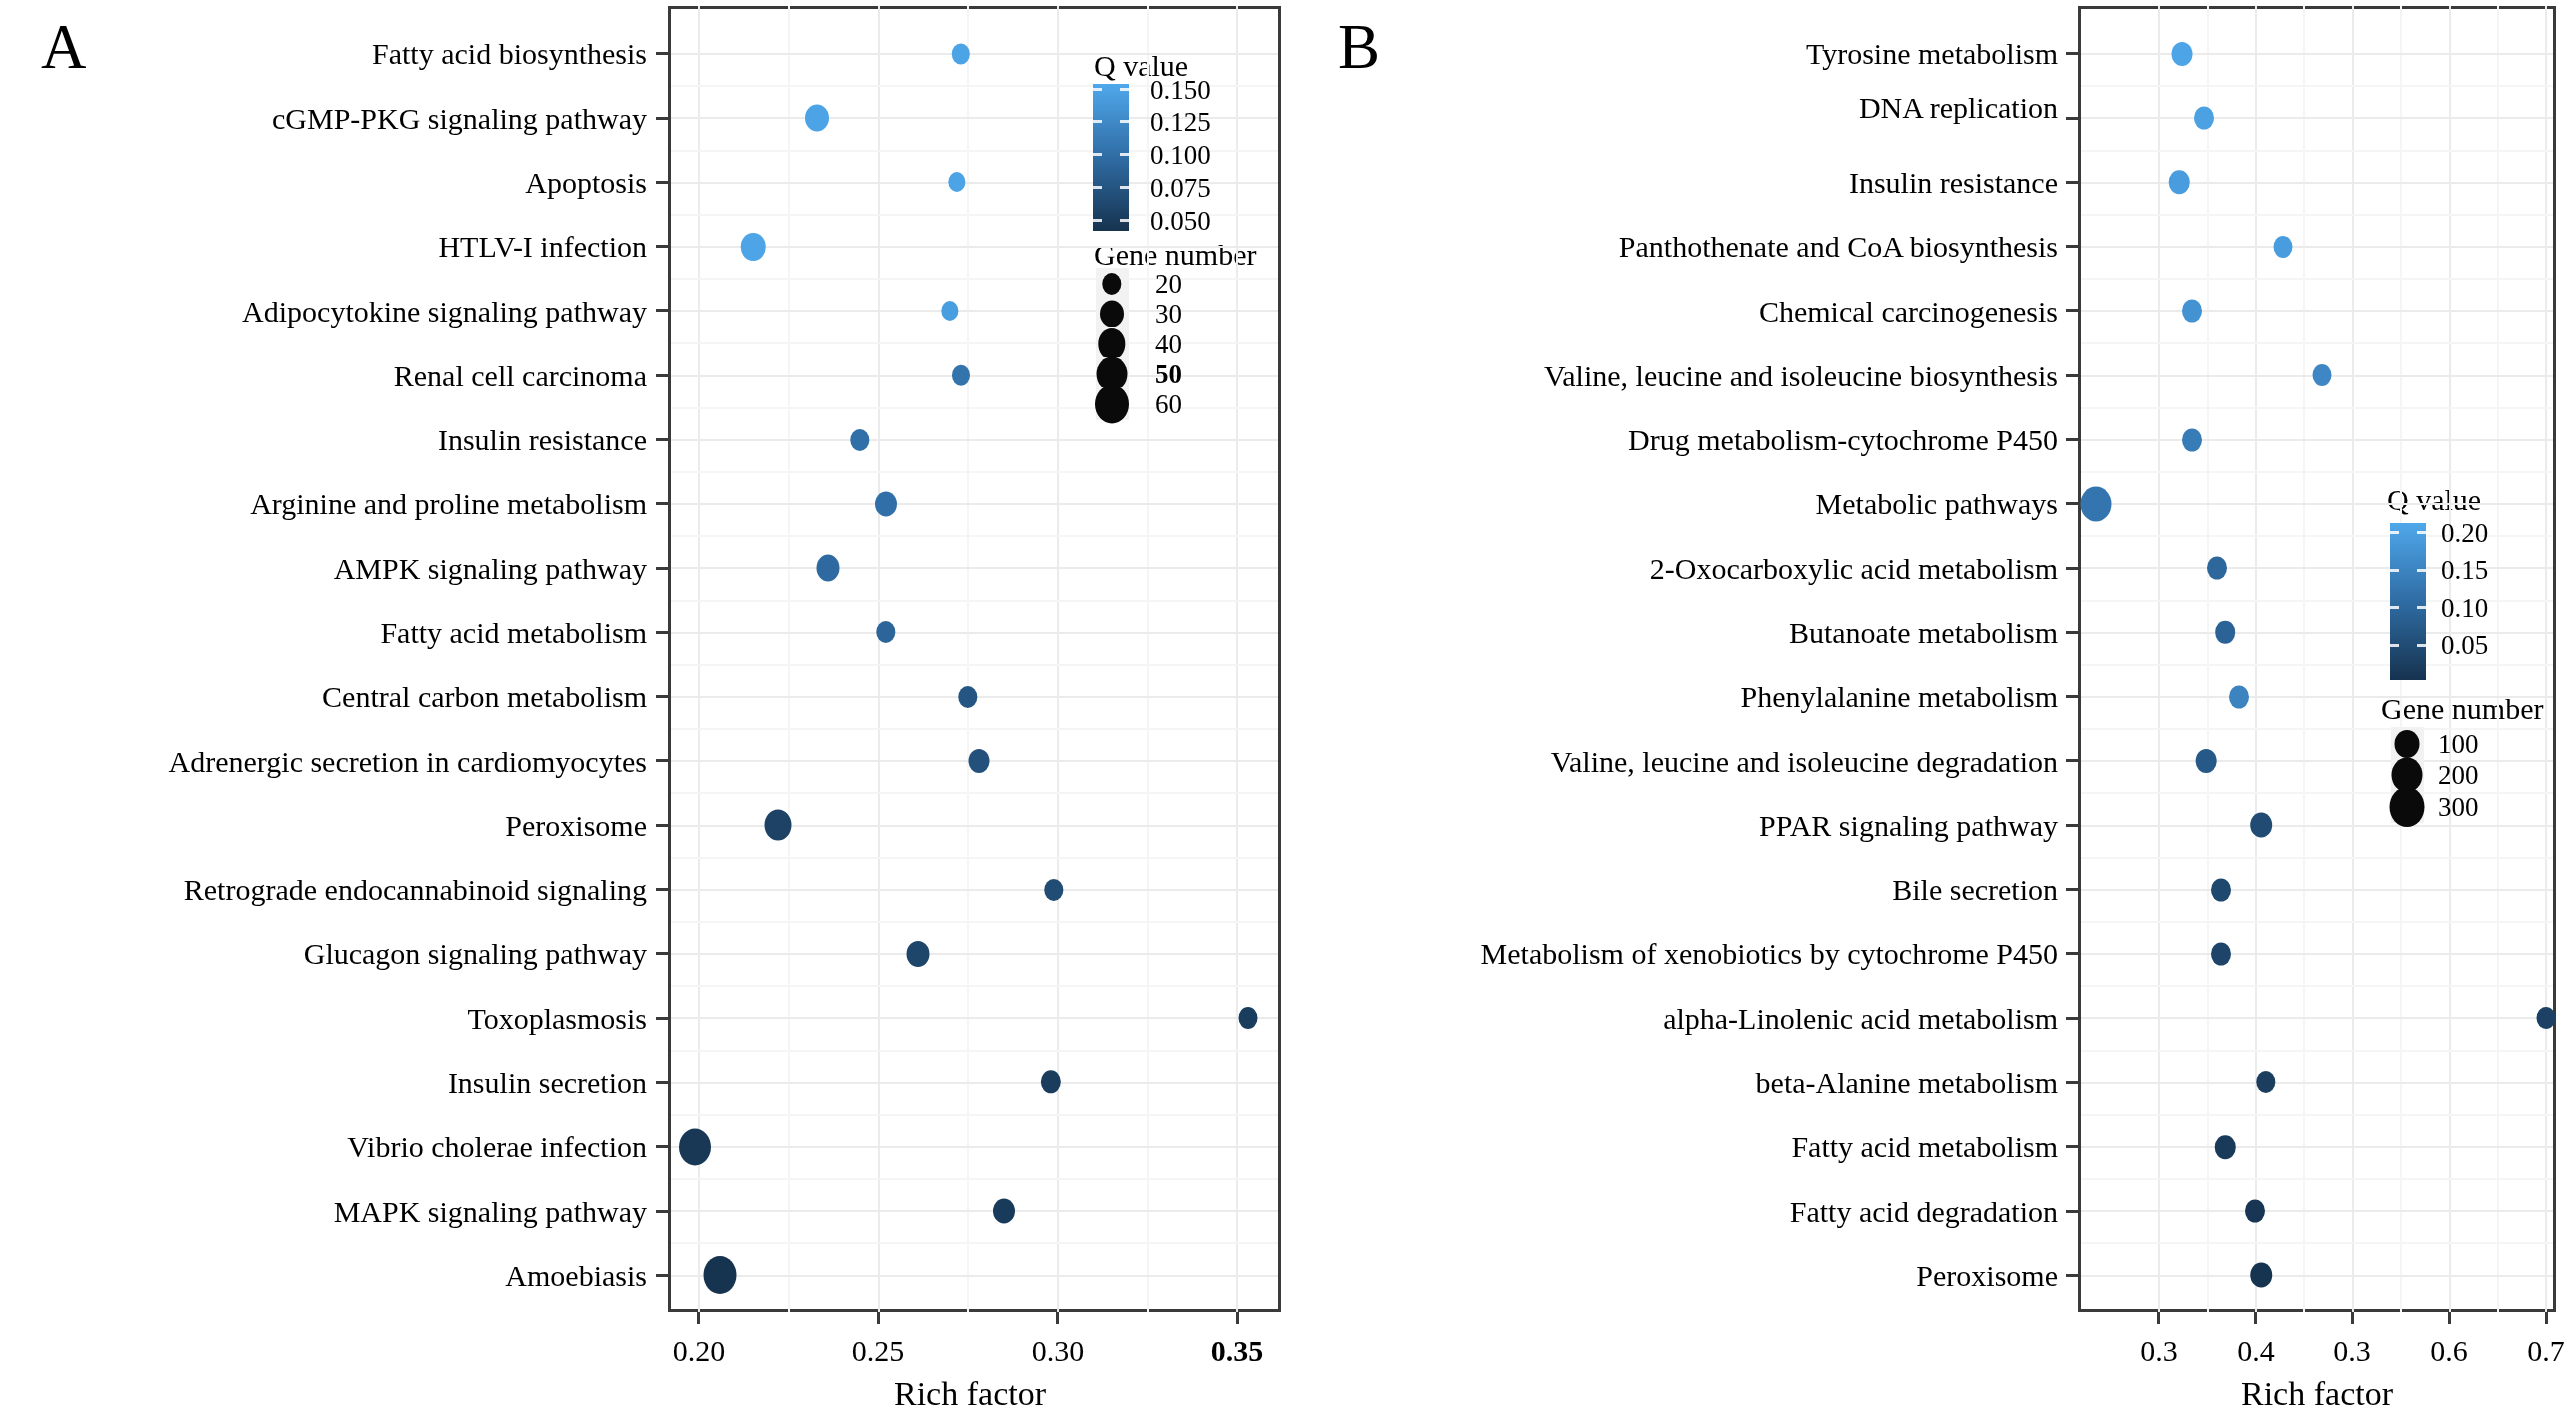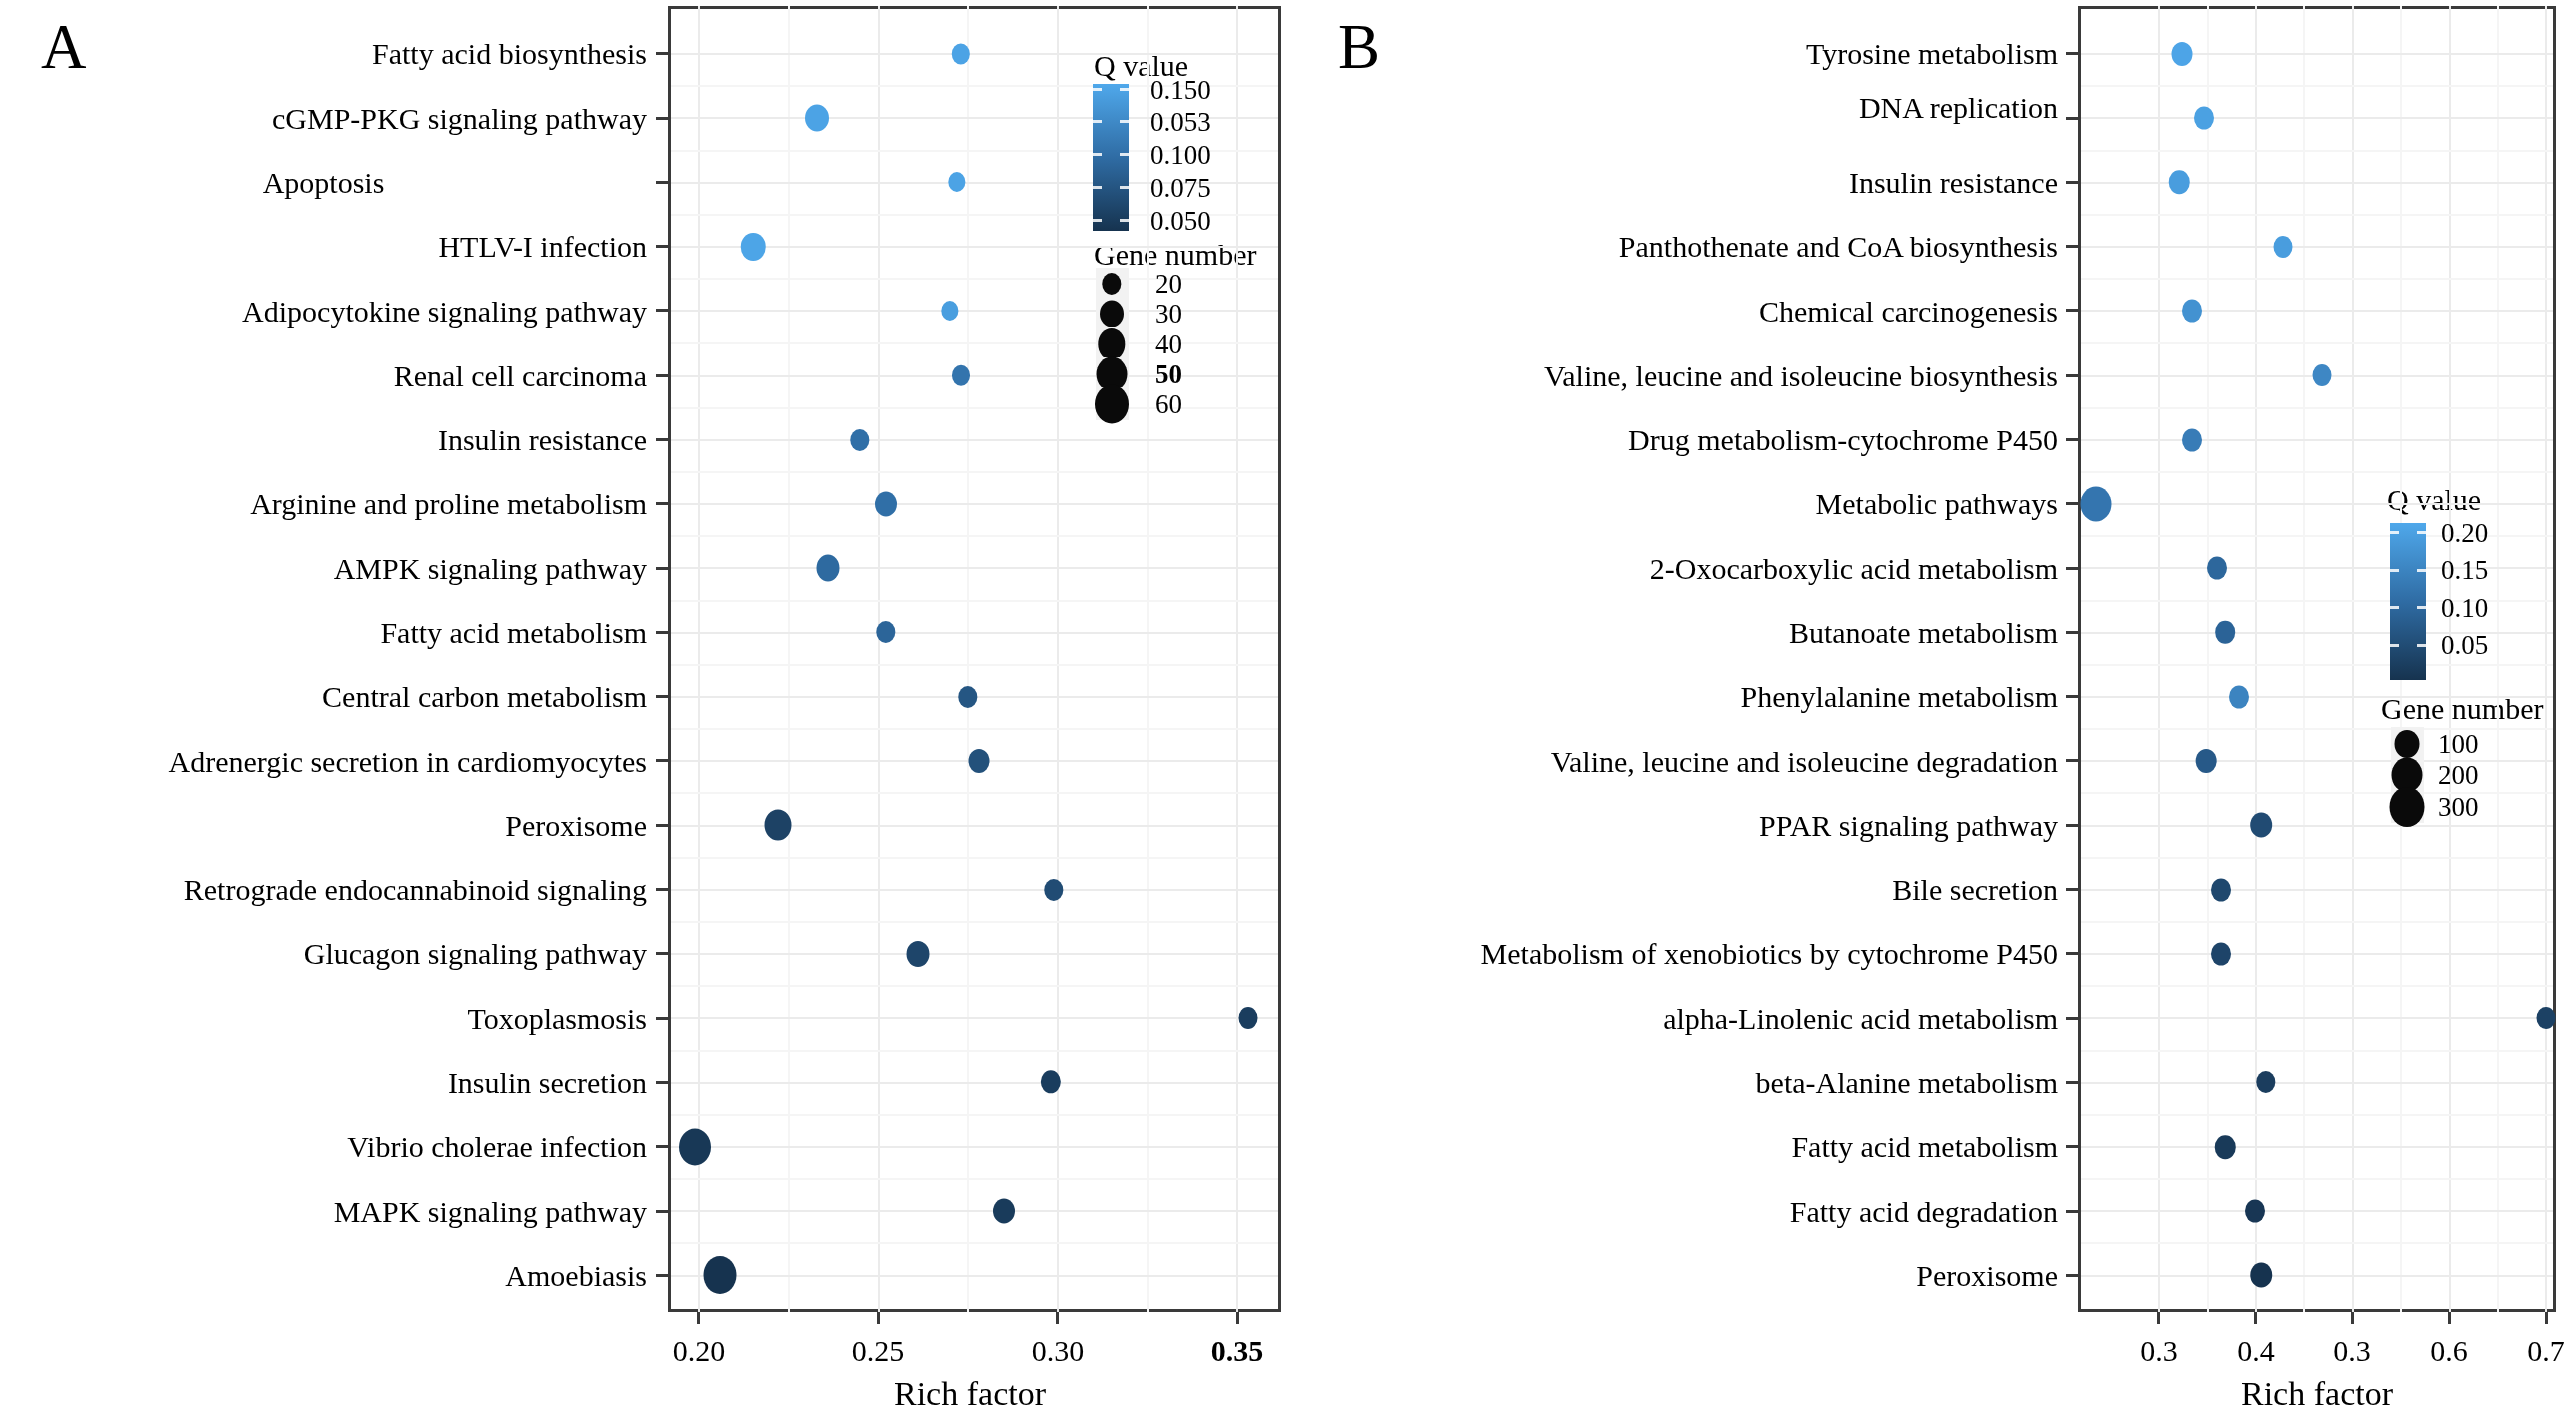--- a/index.html
+++ b/index.html
@@ -130,21 +130,21 @@
       <div class="gridline" style="left: 671px; top: 953px; width: 607px; height: 1.5px;"></div>
       <div class="gridline" style="left: 671px; top: 1017px; width: 607px; height: 1.5px;"></div>
       <div class="gridline" style="left: 671px; top: 1082px; width: 607px; height: 1.5px;"></div>
       <div class="gridline" style="left: 671px; top: 1146px; width: 607px; height: 1.5px;"></div>
       <div class="gridline" style="left: 671px; top: 1210px; width: 607px; height: 1.5px;"></div>
       <div class="gridline" style="left: 671px; top: 1275px; width: 607px; height: 1.5px;"></div>
       <div class="row-label" style="left: 0px; top: 34px; width: 647px;">Fatty acid biosynthesis</div>
       <div class="tick-mark" style="left: 656px; top: 52px; width: 12px; height: 3px;"></div>
       <div class="row-label" style="left: 0px; top: 99px; width: 647px;">cGMP-PKG signaling pathway</div>
       <div class="tick-mark" style="left: 656px; top: 117px; width: 12px; height: 3px;"></div>
-      <div class="row-label" style="left: 0px; top: 163px; width: 647px; text-align: center;">Apoptosis</div>
+      <div class="row-label" style="left: 0px; top: 163px; width: 647px;">Apoptosis</div>
       <div class="tick-mark" style="left: 656px; top: 181px; width: 12px; height: 3px;"></div>
       <div class="row-label" style="left: 0px; top: 227px; width: 647px;">HTLV-I infection</div>
       <div class="tick-mark" style="left: 656px; top: 245px; width: 12px; height: 3px;"></div>
       <div class="row-label" style="left: 0px; top: 292px; width: 647px;">Adipocytokine signaling pathway</div>
       <div class="tick-mark" style="left: 656px; top: 309px; width: 12px; height: 3px;"></div>
       <div class="row-label" style="left: 0px; top: 356px; width: 647px;">Renal cell carcinoma</div>
       <div class="tick-mark" style="left: 656px; top: 374px; width: 12px; height: 3px;"></div>
       <div class="row-label" style="left: 0px; top: 420px; width: 647px;">Insulin resistance</div>
       <div class="tick-mark" style="left: 656px; top: 438px; width: 12px; height: 3px;"></div>
       <div class="row-label" style="left: 0px; top: 484px; width: 647px;">Arginine and proline metabolism</div>
@@ -200,21 +200,21 @@
       <div class="dot" style="left: 1051px; top: 1082px; width: 20.3px; height: 23.4px; background: rgb(26, 61, 94);"></div>
       <div class="dot" style="left: 695px; top: 1147px; width: 32px; height: 37px; background: rgb(24, 56, 86);"></div>
       <div class="dot" style="left: 1004px; top: 1211px; width: 22px; height: 25px; background: rgb(25, 59, 91);"></div>
       <div class="dot" style="left: 720px; top: 1275px; width: 33px; height: 38px; background: rgb(22, 51, 79);"></div>
       <div class="colorbar" style="left: 1093px; top: 84px; width: 36px; height: 147px; background: linear-gradient(rgb(79, 168, 235) 0%, rgb(47, 108, 164) 50%, rgb(22, 51, 79) 100%);"></div>
       <div class="colorbar-dash" style="left: 1093px; top: 88px; width: 9px; height: 3px;"></div>
       <div class="colorbar-dash" style="left: 1120px; top: 88px; width: 9px; height: 3px;"></div>
       <div class="colorbar-label" style="left: 1150px; top: 75px;">0.150</div>
       <div class="colorbar-dash" style="left: 1093px; top: 120px; width: 9px; height: 3px;"></div>
       <div class="colorbar-dash" style="left: 1120px; top: 120px; width: 9px; height: 3px;"></div>
-      <div class="colorbar-label" style="left: 1150px; top: 107px;">0.053</div>
+      <div class="colorbar-label" style="left: 1150px; top: 107px;">0.125</div>
       <div class="colorbar-dash" style="left: 1093px; top: 153px; width: 9px; height: 3px;"></div>
       <div class="colorbar-dash" style="left: 1120px; top: 153px; width: 9px; height: 3px;"></div>
       <div class="colorbar-label" style="left: 1150px; top: 140px;">0.100</div>
       <div class="colorbar-dash" style="left: 1093px; top: 186px; width: 9px; height: 3px;"></div>
       <div class="colorbar-dash" style="left: 1120px; top: 186px; width: 9px; height: 3px;"></div>
       <div class="colorbar-label" style="left: 1150px; top: 173px;">0.075</div>
       <div class="colorbar-dash" style="left: 1093px; top: 219px; width: 9px; height: 3px;"></div>
       <div class="colorbar-dash" style="left: 1120px; top: 219px; width: 9px; height: 3px;"></div>
       <div class="colorbar-label" style="left: 1150px; top: 206px;">0.050</div>
       <div class="legend-key" style="left: 1096px; top: 268px; width: 33px; height: 33px;"></div>

